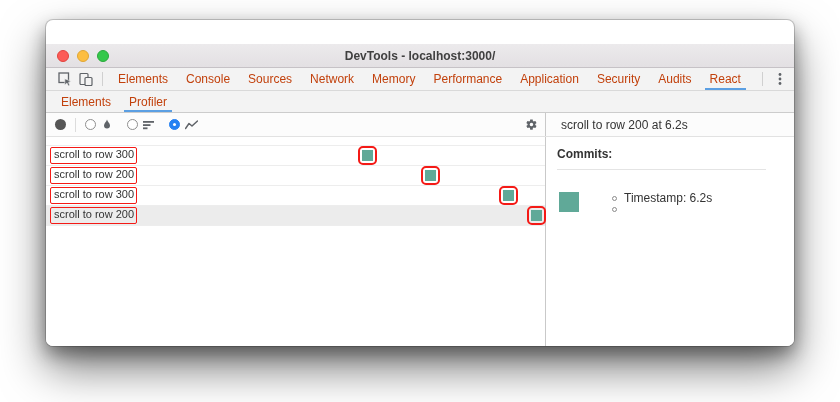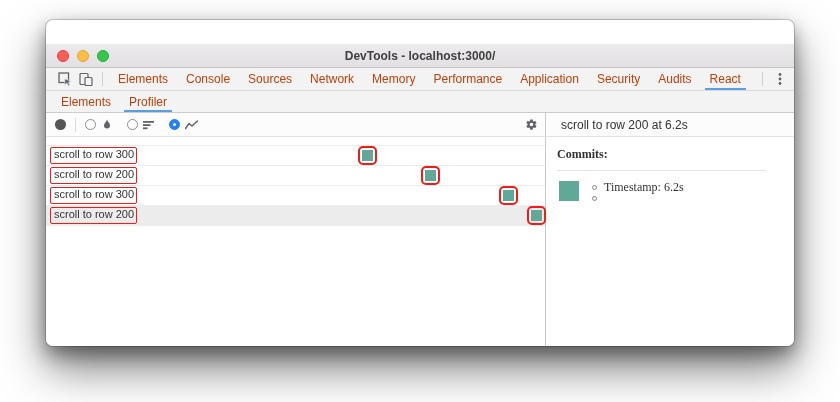--- a/index.html
+++ b/index.html
@@ -64,24 +64,24 @@
   .rows{margin-top:8px;border-top:1px solid #ededed;}
   .irow{height:20px;border-bottom:1px solid #ededed;position:relative;display:flex;align-items:center;}
   .irow.selected{background:#ececec;}
   .ilabel{margin-left:4px;width:87px;height:17px;border:1.5px solid var(--red);border-radius:2px;
     font-size:11px;line-height:13px;padding-left:3px;color:#333;white-space:nowrap;overflow:hidden;}
   .marker{position:absolute;top:0;width:19px;height:19px;border:2px solid var(--red);
     border-radius:5px;background:inherit;display:flex;align-items:center;justify-content:center;z-index:2;}
   .marker-fill{width:11px;height:11px;background:var(--teal);}
 
   .right-panel{flex:1;border-left:1px solid #c9c9c9;background:#fff;
-    padding:10px 28px 0 11px;font-size:12px;color:#333;font-family:Liberation Serif, serif;}
+    padding:10px 28px 0 11px;font-size:12px;color:#333;}
   .commits-title{font-weight:bold;color:#333;}
   .divider{border-top:1px solid #e4e4e4;margin-top:8px;}
-  .commit-entry{display:flex;align-items:center;margin-top:8px;}
+  .commit-entry{display:flex;align-items:center;margin-top:20px;gap:20px;}
   .swatch{width:20px;height:20px;background:var(--teal);margin:2px 0 0 2px;flex:none;}
   .commit-list{list-style:none;margin-left:13px;}
   .commit-list li{display:flex;align-items:center;line-height:17px;}
   .ring{width:5px;height:5px;border:1px solid #8a8a8a;border-radius:50%;margin-right:7px;flex:none;}
 </style>
 </head>
 <body>
 
 <div class="window">
 

